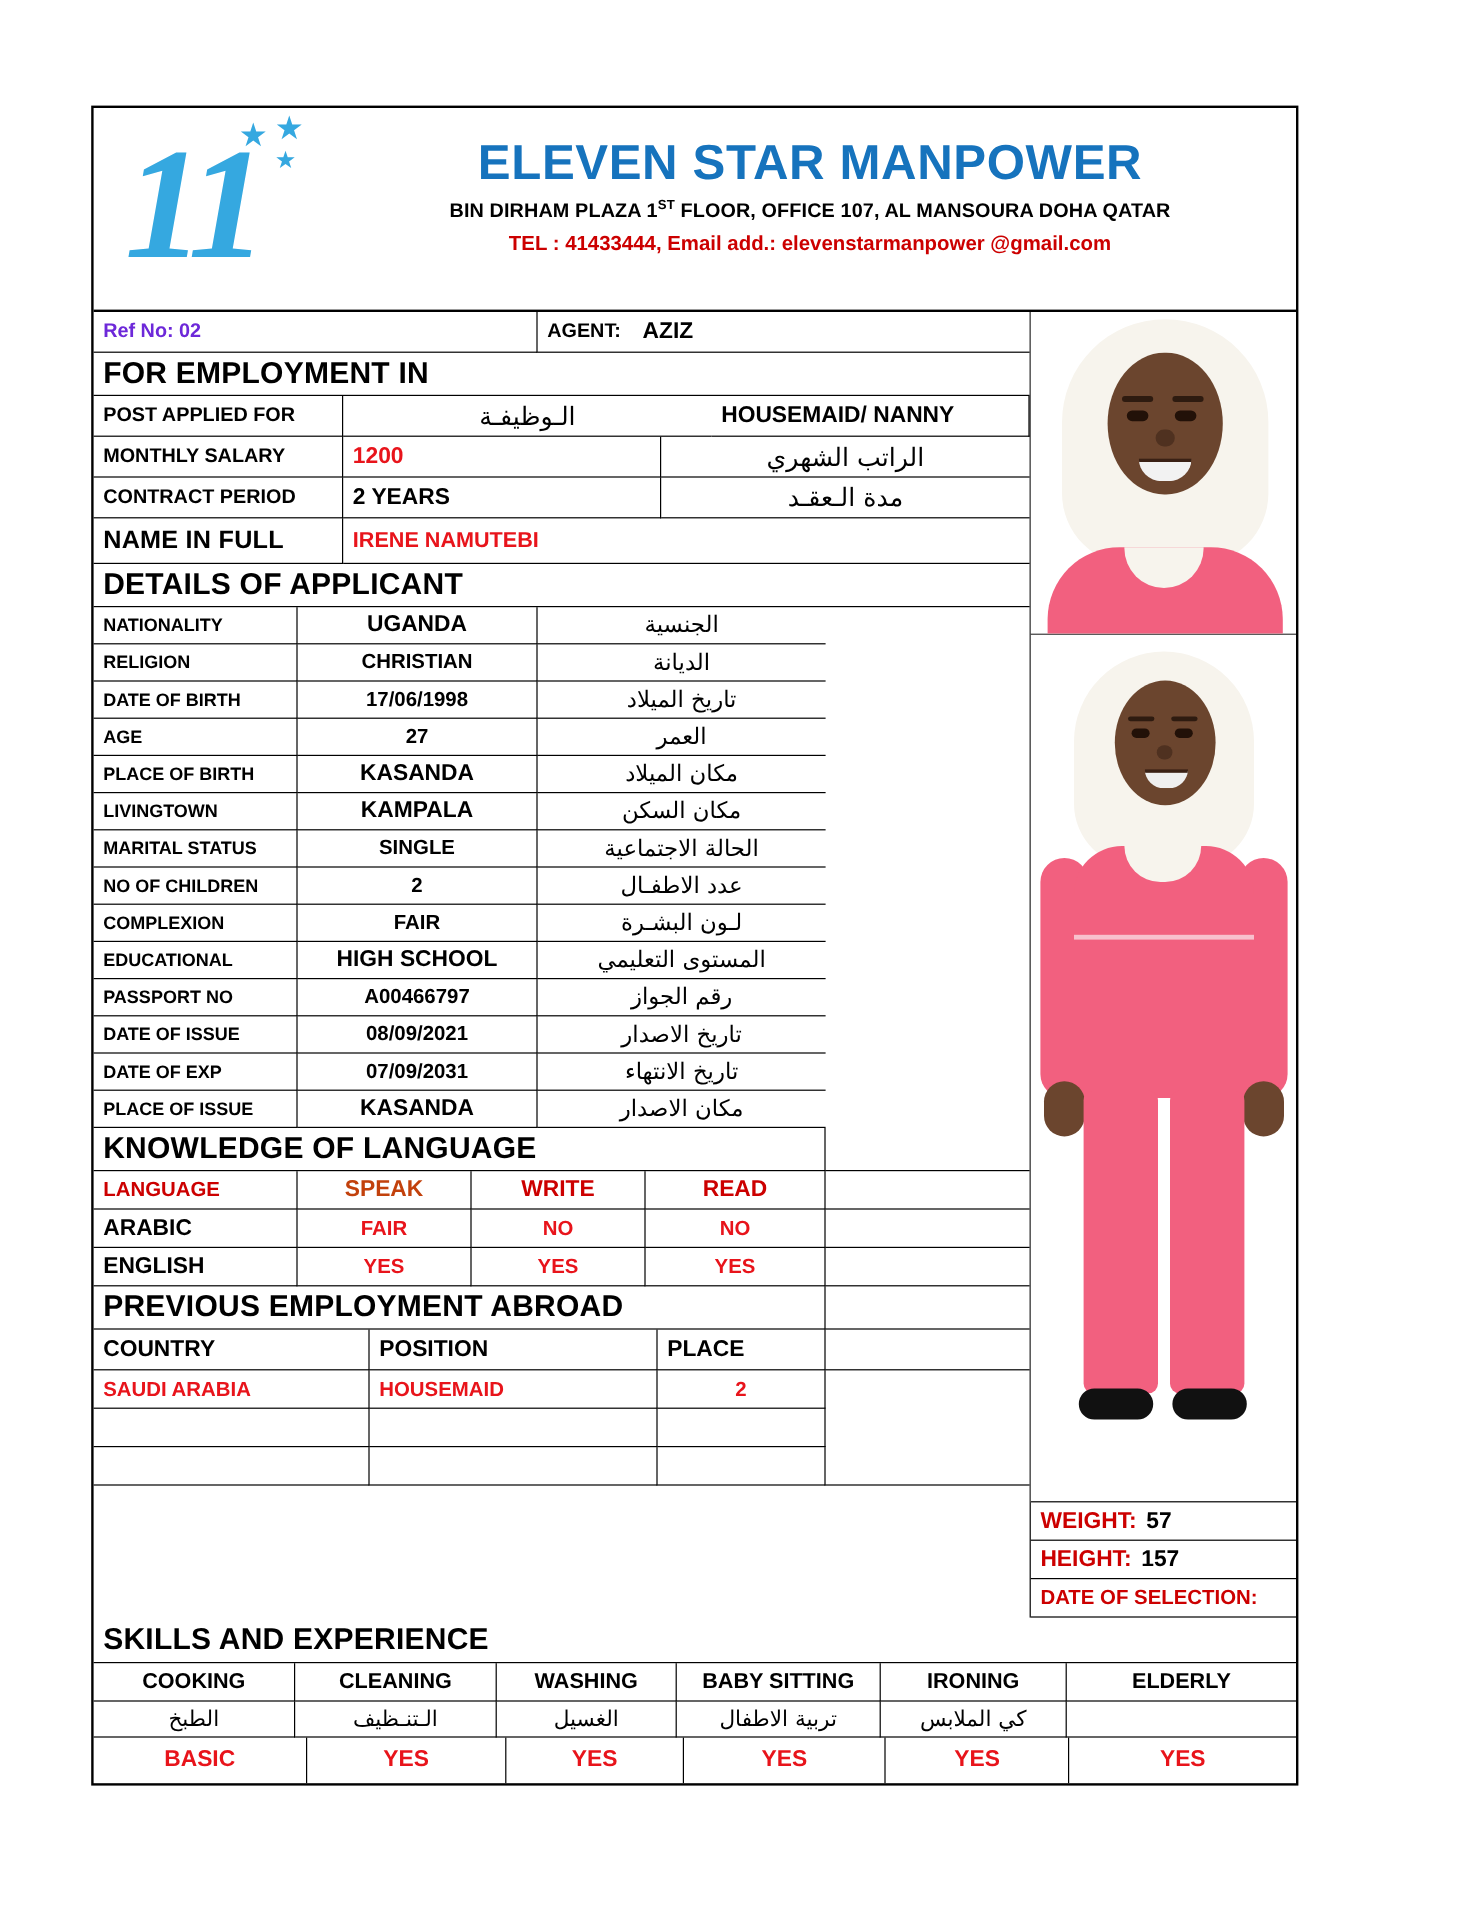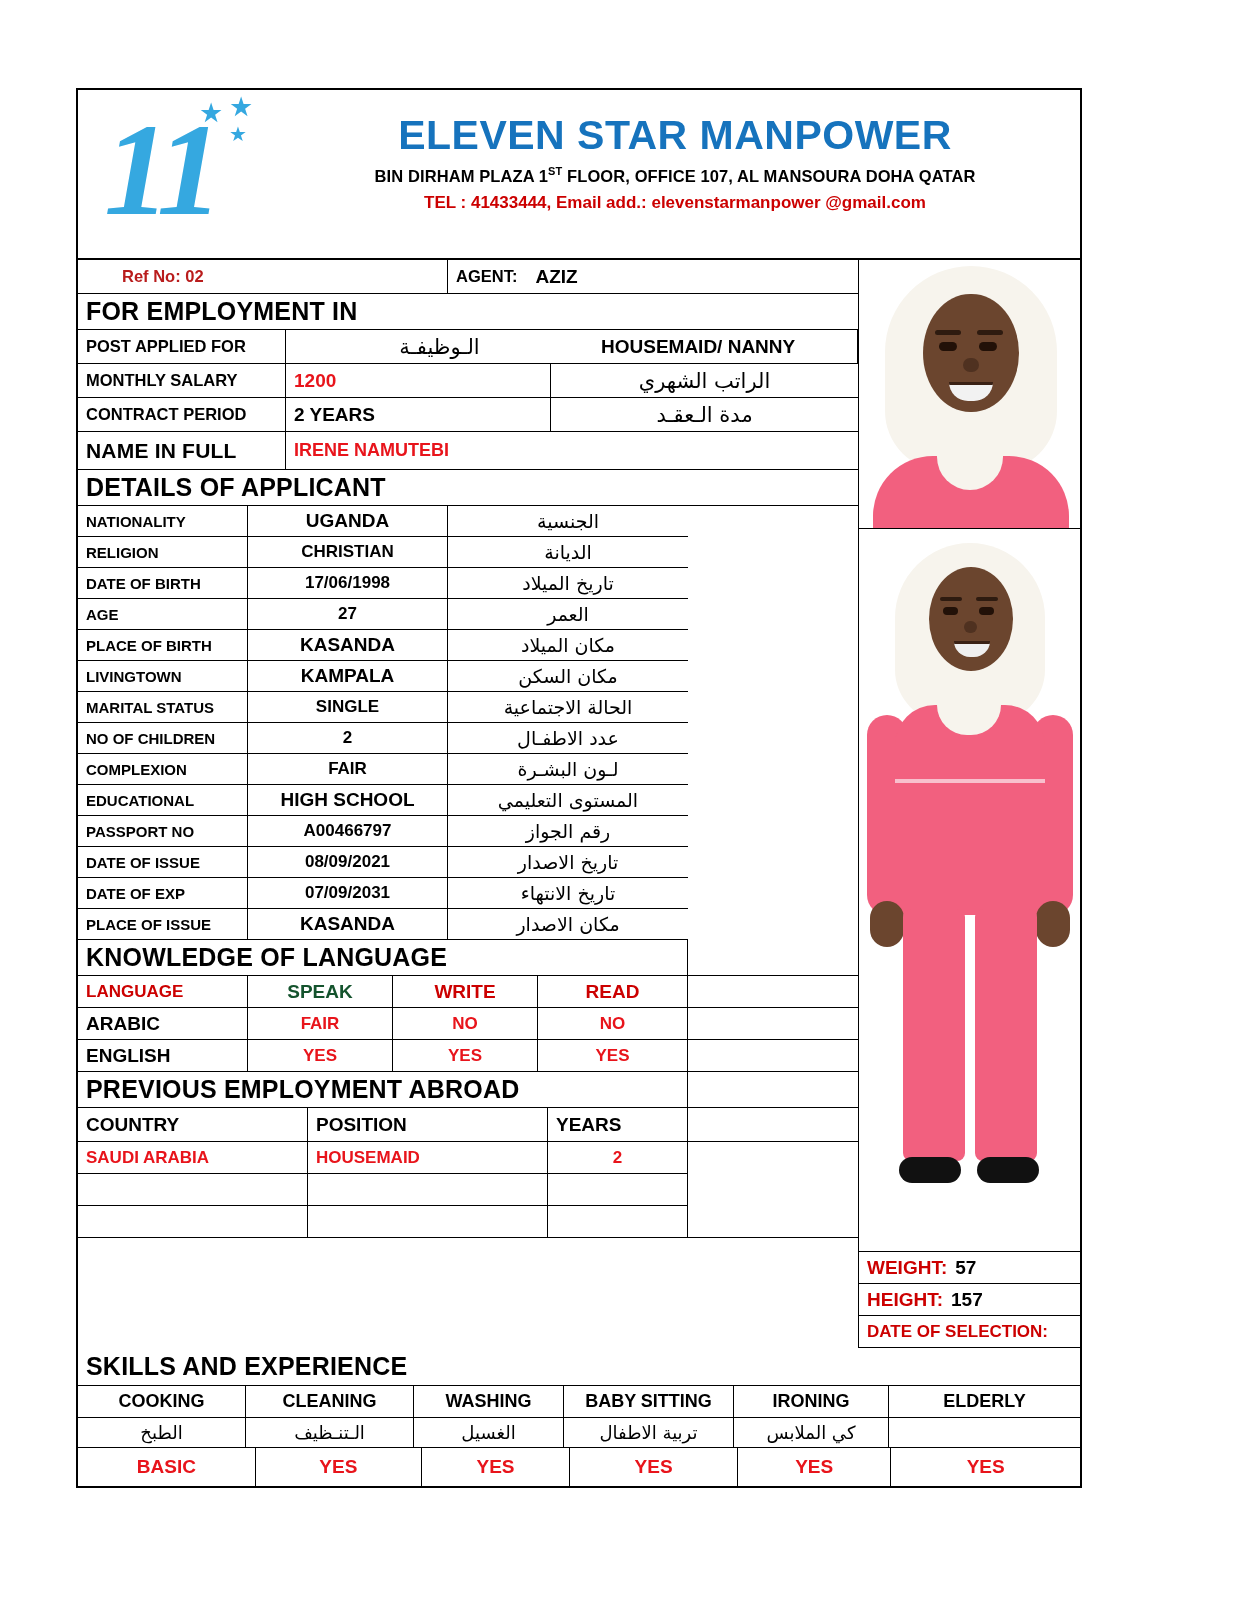--- a/index.html
+++ b/index.html
@@ -235,21 +235,21 @@
       <div class="tel">TEL : 41433444, Email add.: elevenstarmanpower @gmail.com</div>
     </div>
   </div>
 
   <div class="body-wrap">
 
     <div class="left-col">
 
       <div class="row">
         <div class="cell" style="width:370px;height:34px;">
-          <span class="lbl" style="color:#b91c1c;margin-left:36px;">Ref No: 02</span>
+          <span class="lbl" style="color:#6d28d9;">Ref No: 02</span>
         </div>
         <div class="cell last" style="width:410px;height:34px;">
           <span class="lbl">AGENT:</span>
           <span class="val" style="margin-left:18px;">AZIZ</span>
         </div>
       </div>
 
       <div class="row">
         <div class="cell last" style="width:780px;height:36px;">
           <span class="sect">FOR EMPLOYMENT IN</span>
@@ -467,21 +467,21 @@
           <span class="sect">KNOWLEDGE OF LANGUAGE</span>
         </div>
         <div class="cell last" style="width:170px;height:36px;border-right:none;"></div>
       </div>
 
       <div class="row">
         <div class="cell" style="width:170px;height:32px;">
             <span class="lbl" style="color:#cc0000;font-size:17px;">LANGUAGE</span>
           </div>
         <div class="cell center" style="width:145px;height:32px;">
-            <span class="val" style="color:#14532d;">SPEAK</span>
+            <span class="val" style="color:#c2410c;">SPEAK</span>
           </div>
         <div class="cell center" style="width:145px;height:32px;">
             <span class="val" style="color:#cc0000;">WRITE</span>
           </div>
         <div class="cell center" style="width:150px;height:32px;">
             <span class="val" style="color:#cc0000;">READ</span>
           </div>
         <div class="cell last" style="width:170px;height:32px;border-right:none;"></div>
       </div>
       <div class="row">
@@ -522,21 +522,21 @@
         <div class="cell last" style="width:170px;height:36px;border-right:none;"></div>
       </div>
       <div class="row">
         <div class="cell" style="width:230px;height:34px;">
             <span class="val">COUNTRY</span>
           </div>
         <div class="cell" style="width:240px;height:34px;">
             <span class="val">POSITION</span>
           </div>
         <div class="cell" style="width:140px;height:34px;">
-            <span class="val">YEARS</span>
+            <span class="val">PLACE</span>
           </div>
         <div class="cell last" style="width:170px;height:34px;border-right:none;"></div>
       </div>
       <div class="row">
         <div class="cell" style="width:230px;height:32px;">
             <span class="val red" style="font-size:17px;">SAUDI ARABIA</span>
           </div>
         <div class="cell" style="width:240px;height:32px;">
             <span class="val red" style="font-size:17px;">HOUSEMAID</span>
           </div>

